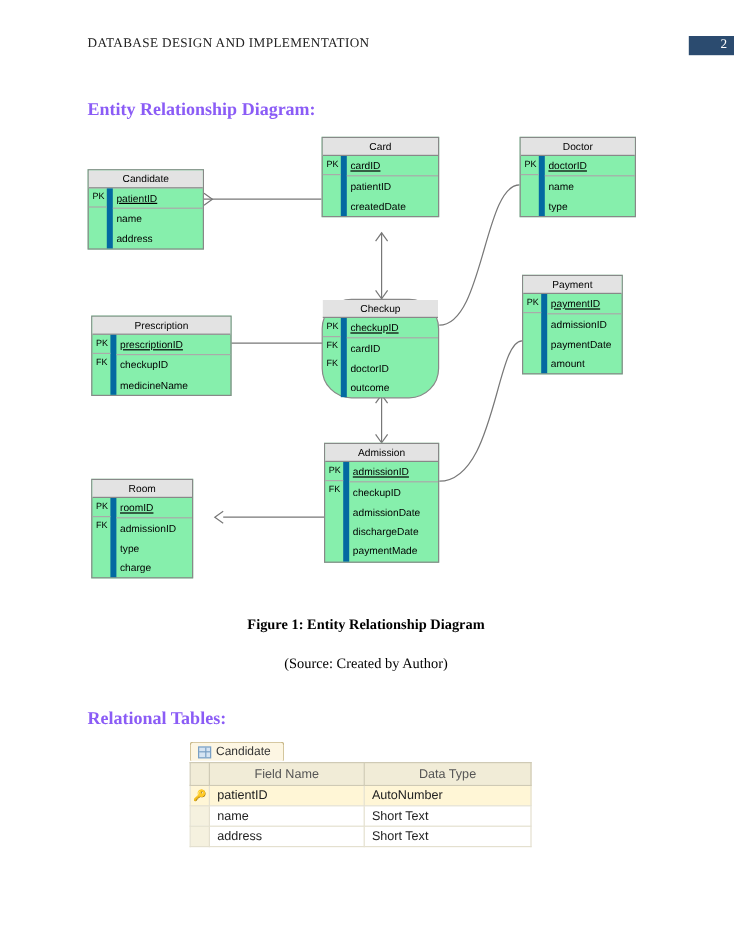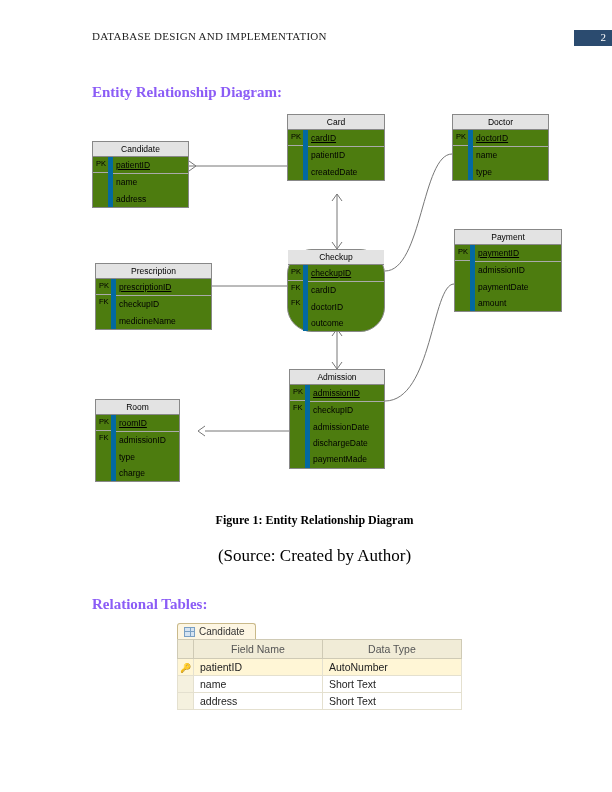--- a/index.html
+++ b/index.html
@@ -4,21 +4,21 @@
 <style>
   * { box-sizing: border-box; }
   body {
     margin: 0; padding: 0;
     font-family: "Times New Roman", serif;
     width: 612px; height: 792px;
     position: relative;
     background: #fff;
     color: #000;
   }
-  .page { padding: 30px 75px 0 92px; }
+  .page { padding: 30px 75px 0 73px; }
   .running-head {
     display: flex; align-items: center;
     font-size: 11px; letter-spacing: .3px;
     margin-bottom: 42px;
   }
   .running-head .title { flex: 1; color: #222; }
   .page-number-box {
     position: absolute; top: 30px; right: 0;
     width: 38px; height: 16px;
     background: #2b4b6f; color: #fff;
@@ -33,21 +33,21 @@
     width: 468px; height: 390px;
     font-family: Arial, Helvetica, sans-serif;
     font-size: 8.5px;
     margin-bottom: 12px;
   }
   .erd svg.connectors { position: absolute; top:0; left:0; width:468px; height:390px; pointer-events:none; }
 
   .entity {
     position: absolute;
     border: 1px solid #888;
-    background: #4d7c0f;
+    background: #86efac;
   }
   .entity .ent-title {
     background: #e3e3e3;
     border-bottom: 1px solid #888;
     text-align: center;
     padding: 2px 0;
     font-size: 8.5px;
   }
   .ent-body { display: flex; }
   .key-col {
@@ -55,21 +55,21 @@
     border-right: 5px solid #0369a1;
     font-size: 7.5px;
   }
   .key-col div, .attr-col div { padding: 2px 3px; line-height: 1.45; }
   .key-col .key-hr, .attr-col .attr-hr { border-bottom: 1px solid #aaa; }
   .attr-col { flex: 1; font-size: 8.5px; }
   .attr-col .pk { text-decoration: underline; }
   .attr-col .plain { }
 
   .caption { text-align: center; font-weight: bold; font-size: 12px; margin: 10px 0 18px 0; }
-  .source  { text-align: center; font-size: 17px; margin-bottom: 30px; }
+  .source  { text-align: center; font-size: 12px; margin-bottom: 30px; }
 
   
   .rel-wrap { margin-left: 85px; width: 285px; font-family: "Segoe UI", Tahoma, sans-serif; font-size: 10.5px; }
   .tab {
     display: inline-flex; align-items: center; gap: 4px;
     border: 1px solid #c9b98a; border-bottom: none;
     background: #fdf6e3;
     padding: 2px 10px 2px 6px;
     border-radius: 3px 3px 0 0;
     font-size: 10px; color: #333;
@@ -212,21 +212,21 @@
           </div>
         <div class="attr-col">
             <div class="pk attr-hr">checkupID</div>
             <div class="plain">cardID</div>
             <div class="plain">doctorID</div>
             <div class="plain">outcome</div>
           </div>
       </div>
     </div>
 
-    <div class="entity" style="left:362px; top:118px; width:108px;">
+    <div class="entity" style="left:362px; top:118px; width:84px;">
       <div class="ent-title">Payment</div>
       <div class="ent-body">
         <div class="key-col">
             <div class="key-hr">PK</div>
             <div>&nbsp;</div>
             <div>&nbsp;</div>
             <div>&nbsp;</div>
           </div>
         <div class="attr-col">
             <div class="pk attr-hr">paymentID</div>

